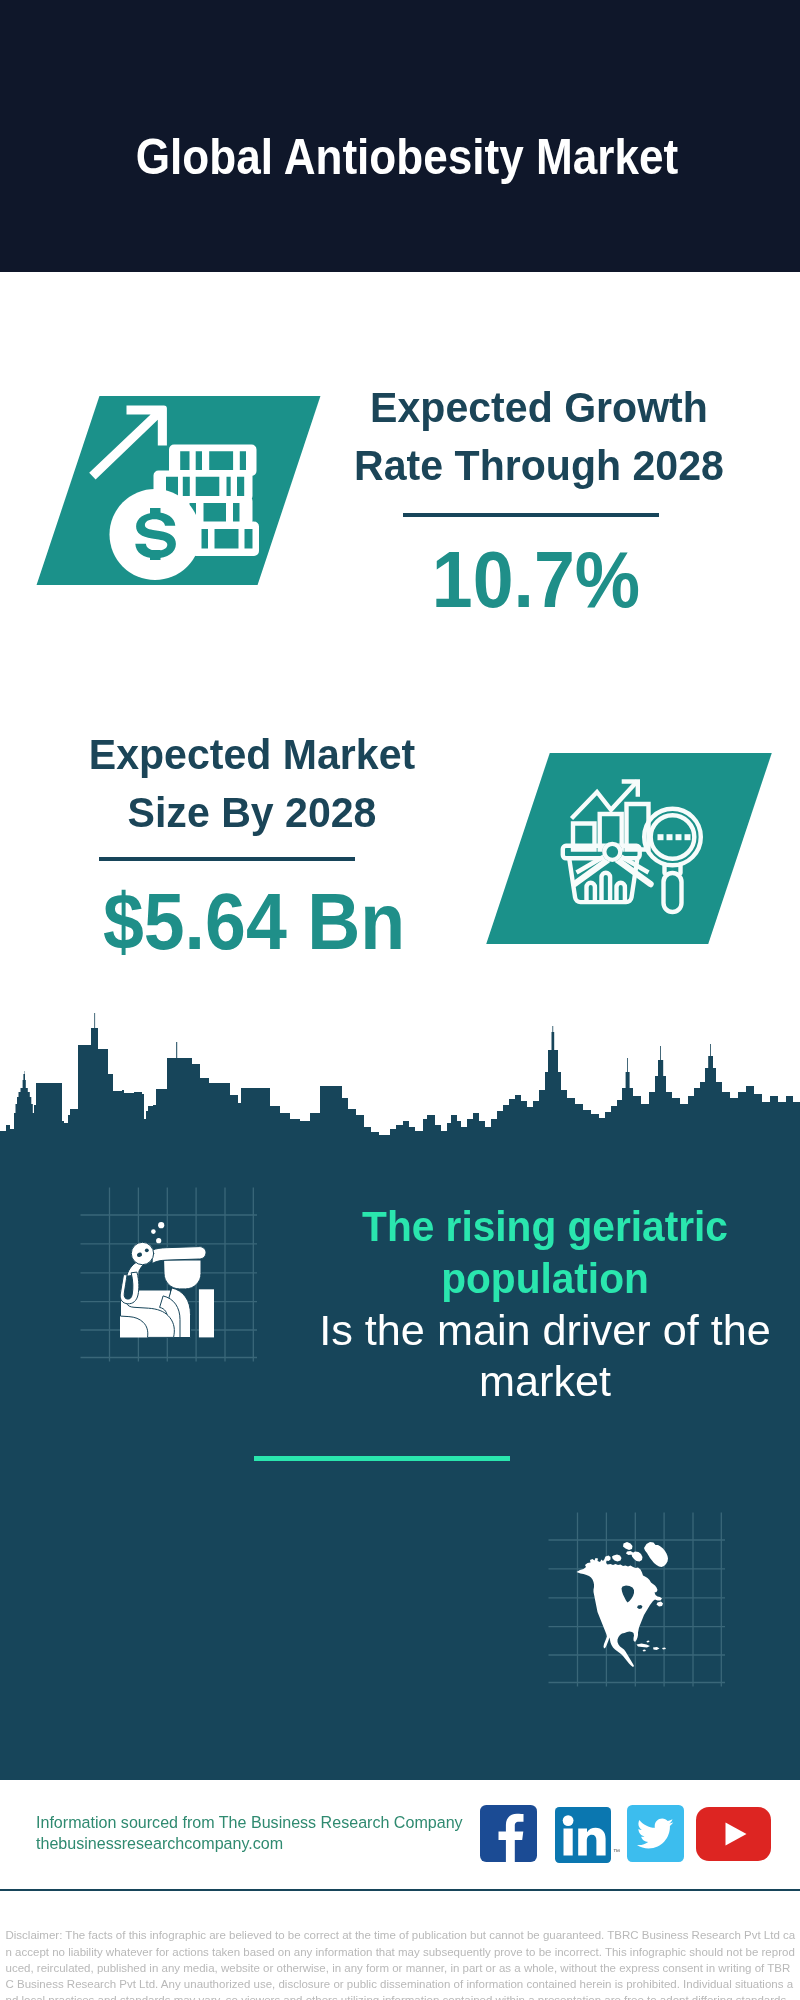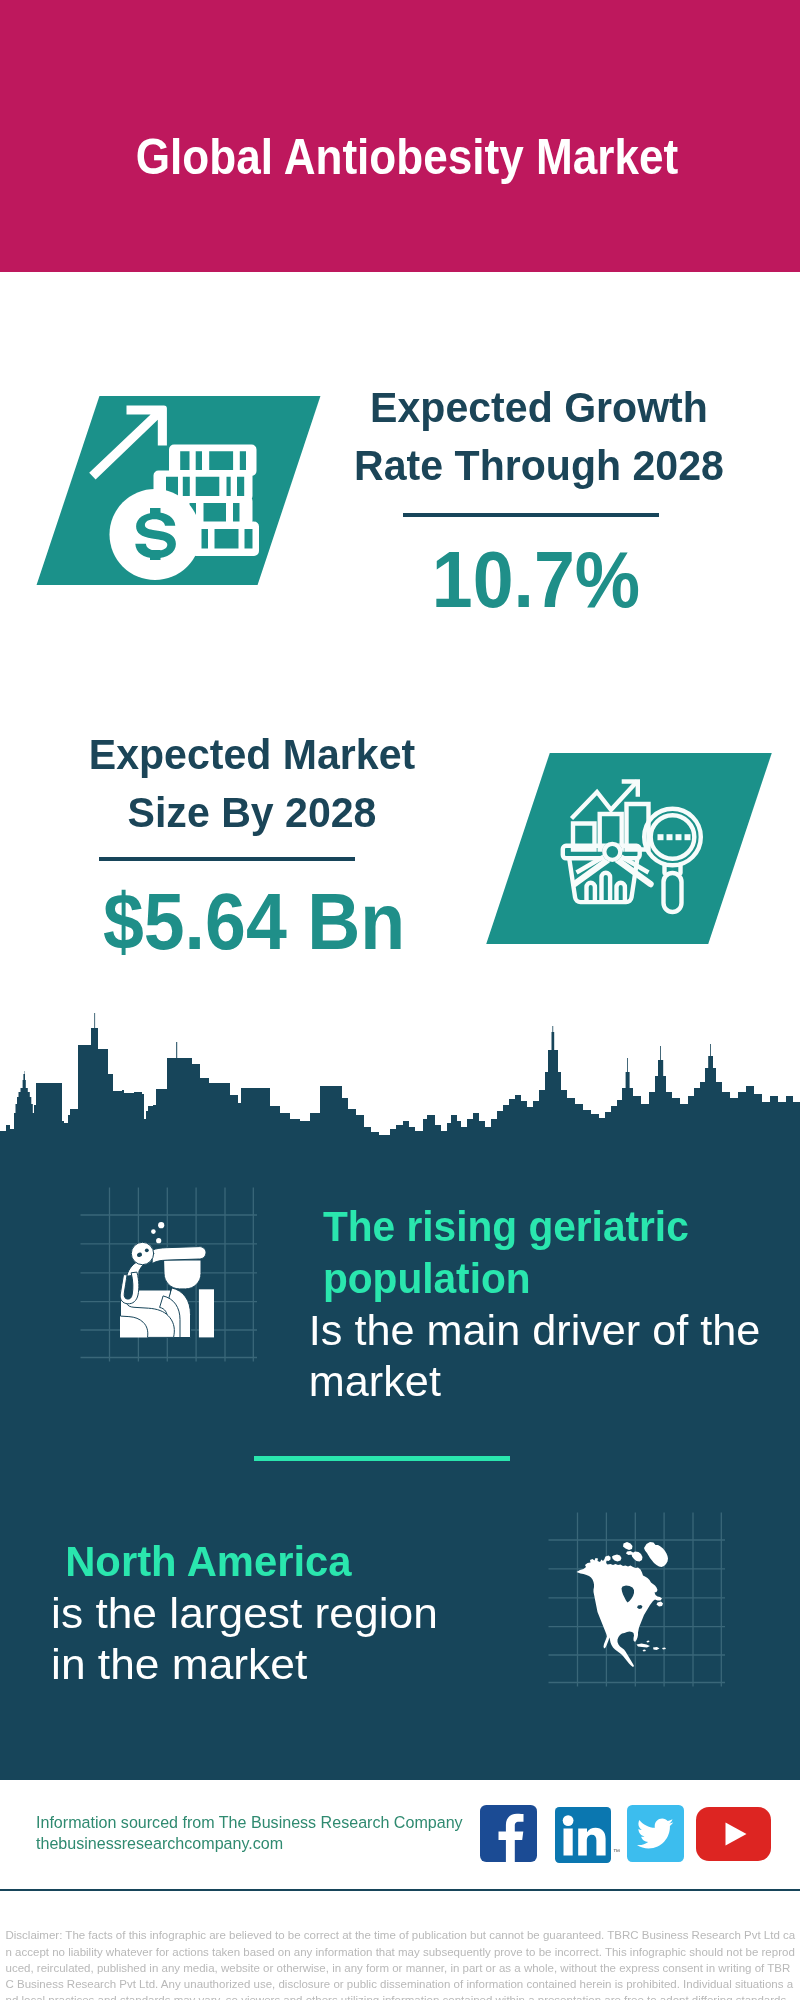--- a/index.html
+++ b/index.html
@@ -8,21 +8,21 @@
   body {
     width: 800px; height: 2000px;
     font-family: "Liberation Sans", sans-serif;
     background: #ffffff;
     overflow: hidden;
     -webkit-font-smoothing: antialiased;
   }
   .page { position: relative; width: 800px; height: 2000px; overflow:hidden; }
 
   
-  .header { position:absolute; left:0; top:0; width:800px; height:272px; background:#be185d; }
+  .header { position:absolute; left:0; top:0; width:800px; height:272px; background:#0f172a; }
   .whiteband { position:absolute; left:0; top:313px; width:800px; height:840px; background:#fff; }
   .darkband { position:absolute; left:0; top:1150px; width:800px; height:630px; background:#17455a; }
   .footer { position:absolute; left:0; top:1780px; width:800px; height:220px; background:#fff; }
   .footer-content { position:absolute; left:0; top:0; width:800px; height:2000px;border-radius:16px; }
 
   .header-title {
     position:absolute; left:7px; top:128px; width:800px;
     text-align:center; color:#ffffff;
     font-size:50px; font-weight:bold; line-height:58px;
     transform: scaleX(0.882); transform-origin: 400px 50%;
@@ -32,21 +32,21 @@
   .para { position:absolute; background:#1b918a; transform: skewX(-18.4deg); }
 
   
   .stat-title { position:absolute; text-align:center; color:#1b4558; font-weight:bold;
                 font-size:42px; line-height:57.5px; transform:scaleX(0.978); }
   .stat-rule  { position:absolute; height:4px; background:#17455a; }
   .stat-value { position:absolute; text-align:center; color:#1f8f89; font-weight:bold;
                 font-size:79px; line-height:90px; transform:scaleX(0.93); }
 
   
-  .pt { position:absolute; text-align:left; white-space:nowrap; }
+  .pt { position:absolute; text-align:center; white-space:nowrap; }
   .pt .hi { color:#2ae6ae; font-weight:bold; font-size:43px; line-height:51.8px; }
   .pt .lo { color:#ffffff; font-weight:normal; font-size:43px; line-height:51.8px; }
   #pt1 .hi { transform:scaleX(0.945); }
   #pt1 .lo { transform:scaleX(1.005); }
   #pt2 .hi { transform:scaleX(0.995); font-size:42px; }
   #pt2 .lo { transform:scaleX(1.055); font-size:42px; line-height:51.5px; }
 
   .sep { position:absolute; height:4.5px; background:#2ae6ae; }
 
   
@@ -231,24 +231,20 @@
     </g>
   </svg>
 
   <div class="pt" id="pt1" style="left:310px; top:1201px; width:470px;">
     <div class="hi"><span>The rising geriatric</span><br><span>population</span></div>
     <div class="lo"><span>Is the main driver of the</span><br><span>market</span></div>
   </div>
 
   <div class="sep" style="left:254px; top:1456px; width:256px;"></div>
 
-  <div class="pt" id="pt2" style="left:64px; top:1536px; width:470px;">
-    <div class="hi">North America</div>
-    <div class="lo"><span>is the largest region</span><br><span>in the market</span></div>
-  </div>
 
   <svg class="gridsvg" style="position:absolute;left:548px;top:1512px;width:178px;height:175px;" viewBox="0 0 178 175">
     <g stroke="#3a6779" stroke-width="1.3">
       <path d="M29.5 0.5 V174.5 M58.4 0.5 V174.5 M87.3 0.5 V174.5 M116.1 0.5 V174.5 M145 0.5 V174.5 M173.3 0.5 V174.5"></path>
       <path d="M0.5 28 H177 M0.5 56.9 H177 M0.5 85.8 H177 M0.5 114.6 H177 M0.5 143 H177 M0.5 170.5 H177"></path>
     </g>
   </svg>
   <svg class="iconsvg" style="position:absolute;left:575px;top:1525px;width:125px;height:165px;" viewBox="0 0 125 165">
     <path fill="#ffffff" d="M1.5,47.0 L5.0,45.0 L8.5,44.0 L11.0,42.0 L10.0,40.0 L12.5,38.0 L15.5,37.5 L15.0,35.0 L17.5,34.0 L19.5,35.5 L20.5,33.0 L23.0,33.5 L22.5,36.0 L25.0,37.0 L26.5,34.5 L28.0,36.0 L29.5,34.0 L31.5,35.0 L31.0,38.0 L32.5,39.5 L35.5,39.0 L38.0,40.0 L40.5,39.0 L43.0,40.0 L45.5,39.5 L48.0,41.0 L50.5,40.5 L53.0,41.5 L55.5,40.5 L58.0,42.0 L60.5,43.0 L63.0,42.5 L65.5,44.5 L67.0,47.5 L68.0,50.5 L70.0,51.5 L72.5,53.0 L74.5,55.0 L76.0,57.5 L78.0,59.0 L80.0,60.5 L81.5,62.5 L82.5,65.0 L81.5,67.0 L79.5,67.5 L80.5,70.0 L82.5,71.5 L85.0,72.0 L87.0,73.5 L85.5,75.5 L82.5,75.5 L80.0,74.5 L78.0,76.0 L76.5,78.0 L75.0,80.0 L73.5,82.5 L72.0,85.0 L70.5,87.5 L69.0,90.0 L68.0,92.5 L67.0,95.0 L66.0,97.5 L65.0,100.0 L64.0,102.5 L63.5,105.0 L63.0,107.5 L63.0,110.0 L62.5,112.5 L61.5,115.0 L60.0,117.0 L58.5,115.5 L58.5,113.0 L59.0,110.5 L58.5,108.0 L57.0,107.0 L54.5,106.5 L52.0,107.0 L49.5,108.0 L47.0,108.5 L45.0,110.0 L43.5,112.0 L42.5,114.5 L42.5,117.0 L43.5,119.5 L45.0,121.5 L47.0,123.0 L49.0,124.5 L50.5,126.5 L52.0,129.0 L53.5,131.5 L55.0,134.0 L56.5,136.5 L58.0,139.0 L59.0,141.0 L58.0,142.0 L56.0,140.5 L54.0,138.5 L52.0,136.0 L50.0,133.5 L48.0,131.0 L46.0,129.0 L44.0,127.5 L42.0,126.0 L40.0,124.5 L38.0,122.5 L36.5,120.0 L35.5,117.5 L35.0,115.0 L34.5,112.5 L33.5,115.5 L32.5,118.0 L31.5,120.5 L30.5,122.5 L29.0,123.5 L28.5,121.5 L29.0,119.0 L30.0,116.5 L31.0,114.0 L32.0,111.5 L31.5,109.5 L30.5,107.0 L29.5,104.5 L28.5,102.0 L27.5,99.5 L26.5,97.0 L25.5,94.5 L24.5,92.0 L23.5,89.5 L22.5,87.0 L22.0,84.5 L21.5,82.0 L21.0,79.5 L20.5,77.0 L20.0,74.5 L19.5,72.0 L19.0,69.5 L18.5,67.0 L18.5,64.5 L19.0,62.0 L19.0,59.5 L18.5,57.0 L17.5,54.5 L16.0,52.5 L14.0,51.0 L11.5,50.0 L8.5,49.0 L5.5,48.5 Z M69.0,23.0 L71.5,19.0 L75.0,17.0 L78.5,17.5 L80.5,20.0 L83.0,20.0 L85.5,21.5 L88.0,23.5 L90.0,26.0 L91.5,28.5 L92.5,31.0 L93.0,33.5 L92.5,36.5 L91.0,39.0 L89.0,41.0 L86.5,42.0 L84.0,41.5 L81.5,40.0 L79.0,38.0 L77.0,35.5 L75.0,33.0 L73.5,30.5 L72.0,28.0 L70.0,25.5 Z M56.5,28.5 L60.0,26.5 L63.5,27.0 L66.0,29.0 L67.5,32.0 L67.0,35.0 L64.5,36.5 L61.5,36.0 L59.0,34.0 L57.0,31.5 Z M38.5,30.5 L42.0,29.5 L45.0,30.5 L46.5,33.0 L45.5,35.5 L42.5,36.5 L39.5,35.5 L37.5,33.5 L37.0,31.5 Z M30.5,31.5 L33.5,30.5 L35.5,32.0 L35.5,34.5 L33.5,36.0 L31.0,35.5 L29.5,33.5 Z M48.5,18.5 L52.0,17.0 L55.5,18.5 L57.5,21.0 L57.0,24.0 L54.0,25.0 L50.5,23.5 L48.0,21.5 Z M52.0,26.5 L55.5,26.0 L58.0,27.5 L57.0,29.5 L53.5,30.0 L51.0,28.5 Z M47.5,55.0 L50.5,54.5 L52.5,56.0 L51.5,58.0 L48.5,58.0 L46.5,56.5 Z M82.5,77.5 L86.0,76.5 L88.0,78.5 L87.0,81.0 L84.0,81.5 L81.5,79.5 Z M61.5,119.5 L66.5,118.5 L71.5,119.5 L75.0,121.0 L72.0,122.5 L67.0,122.0 L63.0,121.5 Z M78.0,122.5 L82.0,122.0 L84.5,123.5 L81.5,125.0 L78.5,124.5 Z M67.5,125.0 L70.0,124.5 L71.0,126.0 L68.5,126.5 Z M87.0,123.0 L90.0,122.5 L91.0,124.0 L88.0,124.5 Z M71.5,116.0 L74.0,115.5 L74.5,117.0 L72.0,117.5 Z"></path>
     <path fill="#17455a" d="M47.5,61.5 L51.0,60.5 L54.5,61.0 L57.5,62.5 L59.0,65.0 L59.0,68.0 L58.0,71.0 L56.5,73.5 L54.5,76.0 L52.5,77.5 L51.0,75.5 L49.5,72.5 L48.0,69.5 L47.0,66.5 L46.5,63.5 Z M63.0,80.5 L66.0,80.0 L67.5,81.5 L66.5,83.5 L64.0,84.0 L62.0,82.5 Z"></path>

